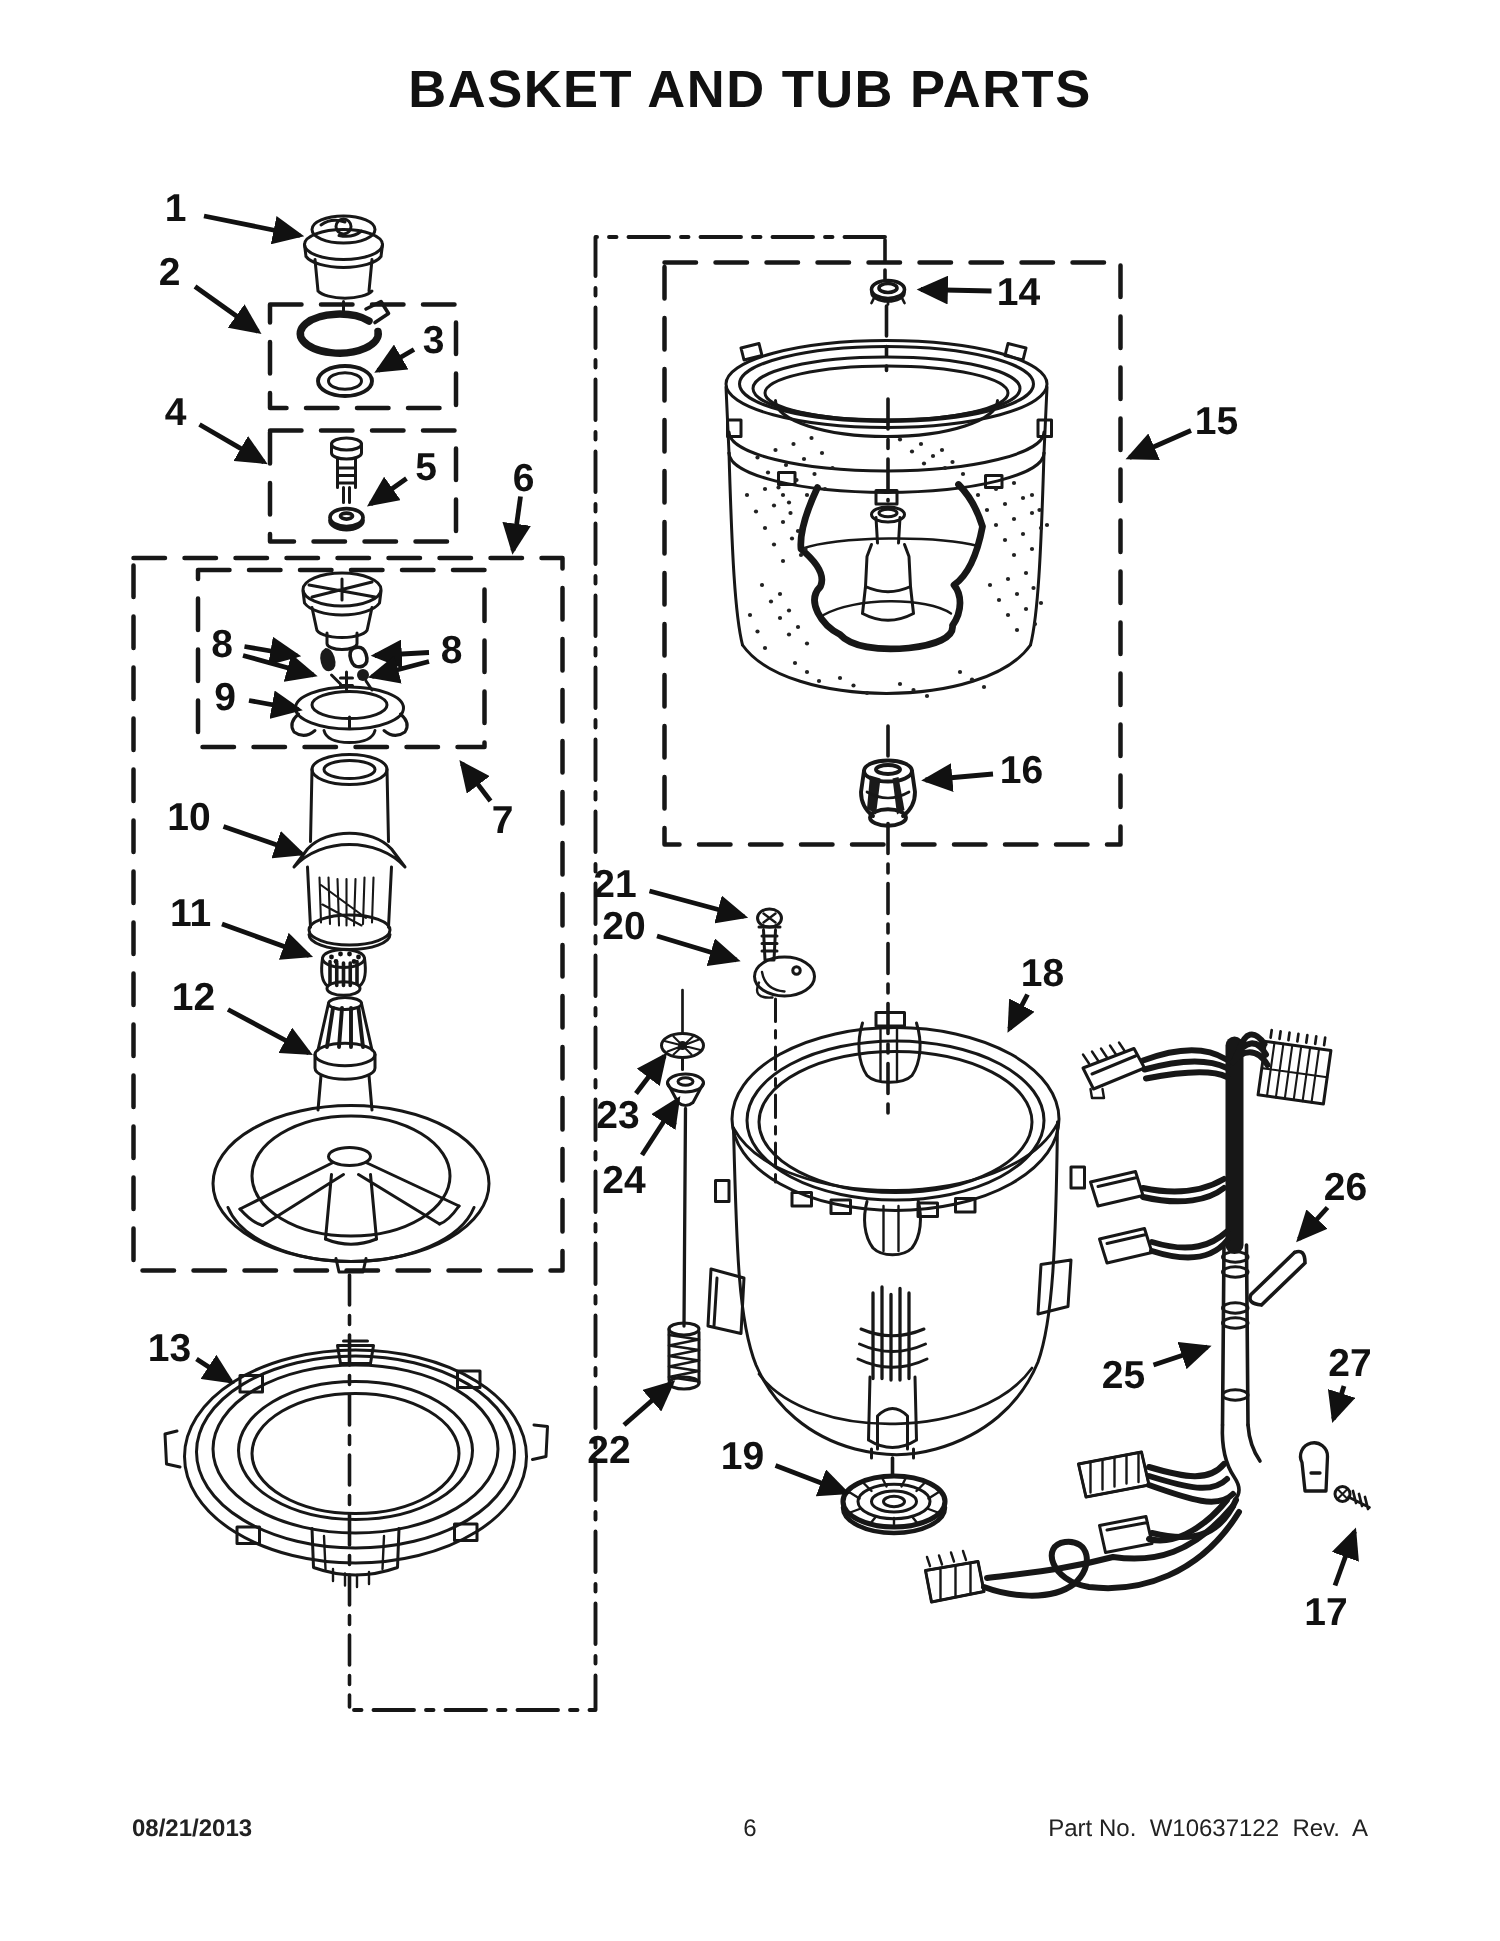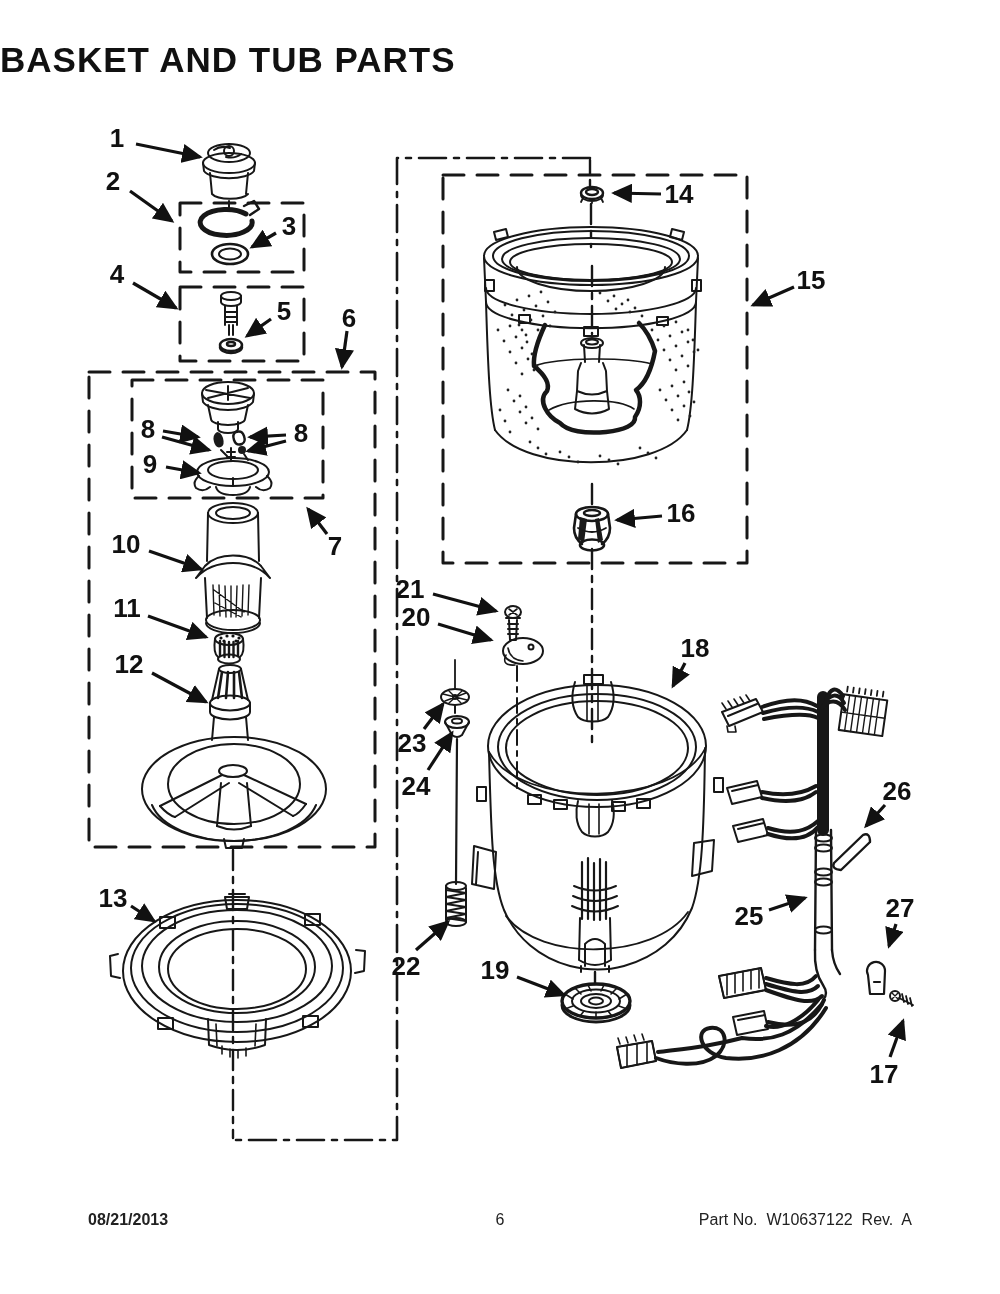--- a/index.html
+++ b/index.html
@@ -2,21 +2,21 @@
 <html><head>
 <meta charset="utf-8">
 <style>
   html,body{margin:0;padding:0;background:#888;}
   .page{
     position:relative;width:1000px;height:1294px;background:#ffffff;
     margin:0 auto;overflow:hidden;
     font-family:"Liberation Sans", sans-serif;color:#111;
   }
   .title{
-    position:absolute;top:40px;left:0;width:100%;text-align:left;
+    position:absolute;top:40px;left:0;width:100%;text-align:center;
     font-size:35px;font-weight:bold;letter-spacing:1px;margin:0;
     font-family:"Liberation Sans", sans-serif;
   }
   .diagram-svg{position:absolute;left:0;top:0;width:1000px;height:1294px;}
   .footer{
     position:absolute;top:1205px;left:0;width:1000px;height:40px;
     font-size:16px;color:#222;
   }
   .footer .left{position:absolute;left:88px;top:6px;white-space:pre;font-weight:bold;}
   .footer .center{position:absolute;left:0;width:100%;text-align:center;top:6px;}

